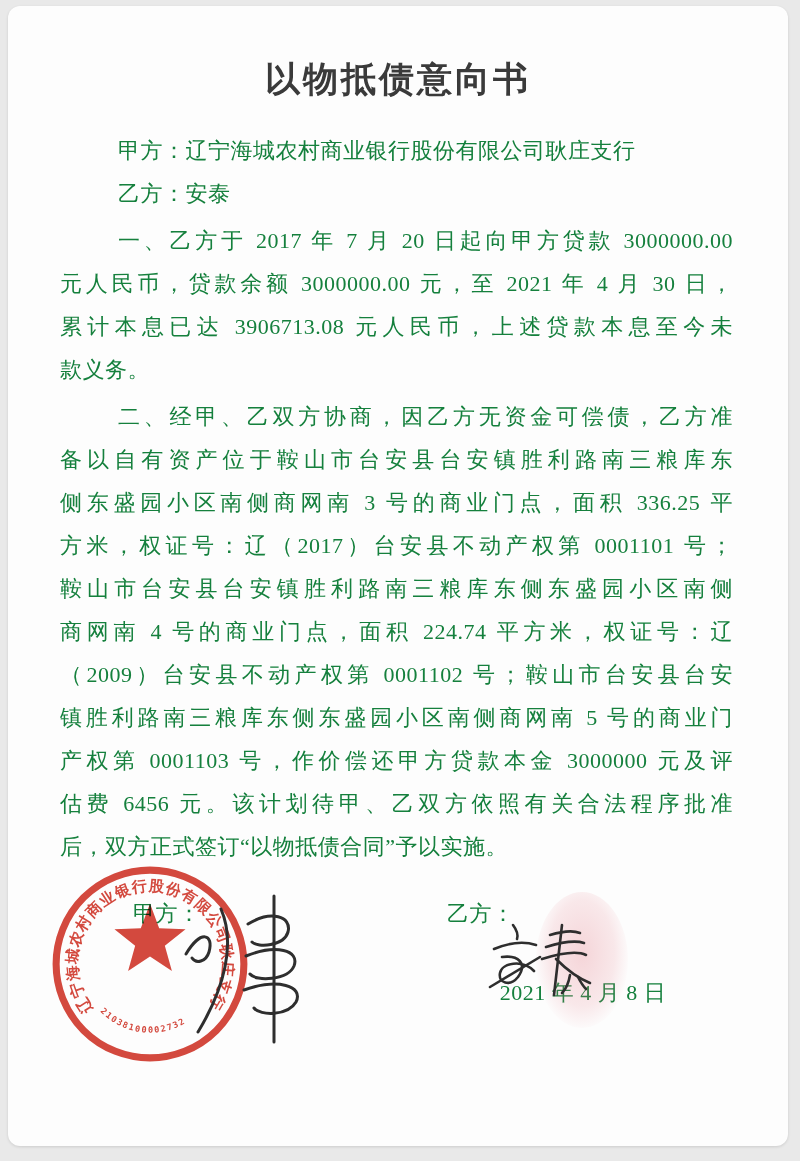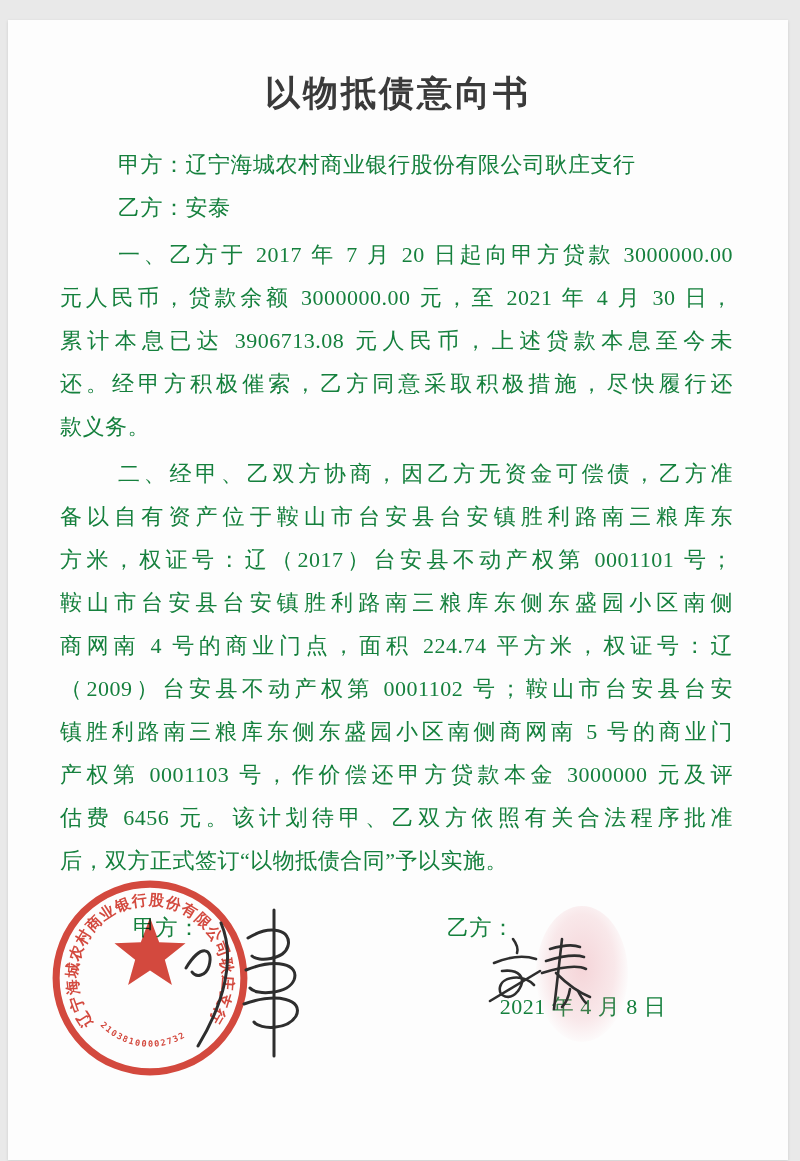--- a/index.html
+++ b/index.html
@@ -5,25 +5,26 @@
   * { margin: 0; padding: 0; box-sizing: border-box; }
   html, body { width: 800px; height: 1161px; }
   body {
     background: #e9e9e9;
     font-family: "Liberation Serif", "DejaVu Serif", serif;
     position: relative;
     overflow: hidden;
   }
   .page {
     position: absolute;
-    left: 8px; top: 20px;
+    left: 8px; top: 6px;
     width: 780px; height: 1140px;
     background: #fdfdfd;
     box-shadow: 0 1px 3px rgba(0,0,0,0.12);
     color: #3f3f3f;
+    border-radius: 12px;
   }
   .title {
     margin-top: 50px;
     text-align: center;
     font-family: "DejaVu Sans", "Liberation Sans", sans-serif;
     font-weight: 600;
     font-size: 35px;
     letter-spacing: 3px;
     color: #3a3a3a;
   }
@@ -84,27 +85,27 @@
   <div class="content">
 
     <div class="party-line"><span>甲方：</span><span>辽宁海城农村商业银行股份有限公司耿庄支行</span></div>
 
     <div class="party-line"><span>乙方：</span><span>安泰</span></div>
 
     <div class="para">
       <div class="line indent">一、乙方于 2017 年 7 月 20 日起向甲方贷款 3000000.00</div>
       <div class="line">元人民币，贷款余额 3000000.00 元，至 2021 年 4 月 30 日，</div>
       <div class="line">累计本息已达 3906713.08 元人民币，上述贷款本息至今未</div>
-      <div class="line">还。经甲方积极催索，乙方同意采取积极措施，尽快履行还</div>
       <div class="line last">款义务。</div>
     </div>
 
     <div class="para">
       <div class="line indent">二、经甲、乙双方协商，因乙方无资金可偿债，乙方准</div>
       <div class="line">备以自有资产位于鞍山市台安县台安镇胜利路南三粮库东</div>
+      <div class="line">侧东盛园小区南侧商网南 3 号的商业门点，面积 336.25 平</div>
       <div class="line">方米，权证号：辽（2017）台安县不动产权第 0001101 号；</div>
       <div class="line">鞍山市台安县台安镇胜利路南三粮库东侧东盛园小区南侧</div>
       <div class="line">商网南 4 号的商业门点，面积 224.74 平方米，权证号：辽</div>
       <div class="line">（2009）台安县不动产权第 0001102 号；鞍山市台安县台安</div>
       <div class="line">镇胜利路南三粮库东侧东盛园小区南侧商网南 5 号的商业门</div>
       <div class="line">产权第 0001103 号，作价偿还甲方贷款本金 3000000 元及评</div>
       <div class="line">估费 6456 元。该计划待甲、乙双方依照有关合法程序批准</div>
       <div class="line last">后，双方正式签订“以物抵债合同”予以实施。</div>
     </div>
 

